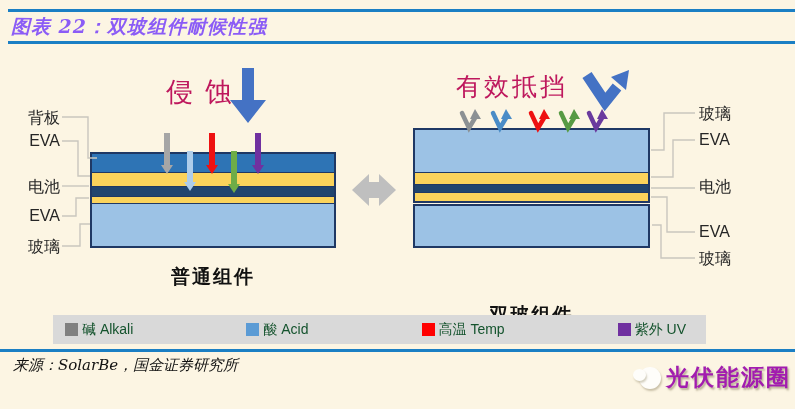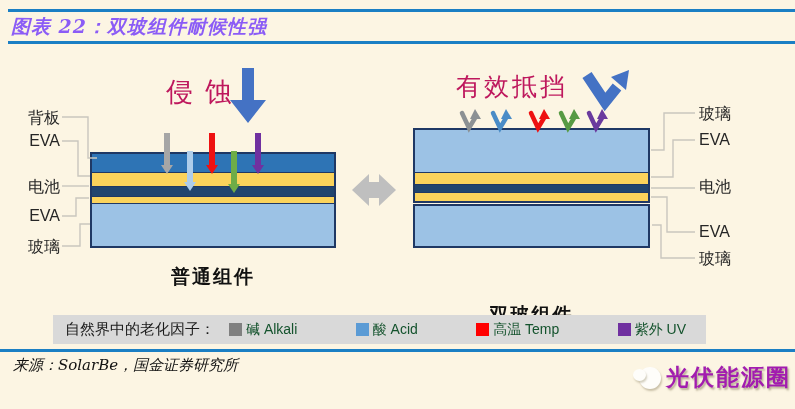--- a/index.html
+++ b/index.html
@@ -178,21 +178,20 @@
     <path d="M-7,-15 L0,0 L6,-10" stroke="#579A43" stroke-width="4.5" fill="none" stroke-linecap="round"></path>
     <polygon points="1,-9 12,-9 6,-19" fill="#579A43"></polygon>
   </g>
   <g transform="translate(596,128)">
     <path d="M-7,-15 L0,0 L6,-10" stroke="#6A3A9E" stroke-width="4.5" fill="none" stroke-linecap="round"></path>
     <polygon points="1,-9 12,-9 6,-19" fill="#6A3A9E"></polygon>
   </g>
 </svg>
 
 <div class="legend">
-  <span class="legend-title">自然界中的老化因子：</span>
   <div class="legend-items">
     <span class="legend-item">
       <span class="swatch" style="background-color: rgb(128, 128, 128);"></span>
       <span class="txt">碱 Alkali</span>
     </span>
     <span class="legend-item">
       <span class="swatch" style="background-color: rgb(91, 155, 213);"></span>
       <span class="txt">酸 Acid</span>
     </span>
     <span class="legend-item">

